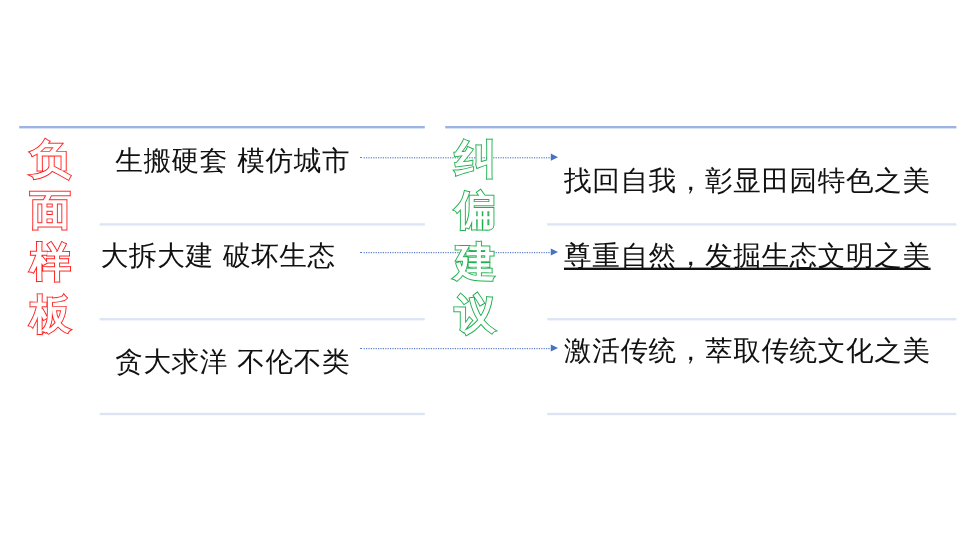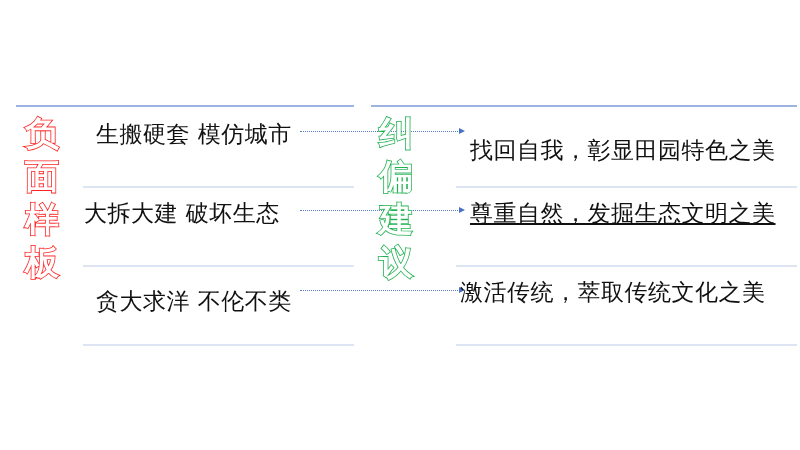--- a/index.html
+++ b/index.html
@@ -51,13 +51,13 @@
   <span>建</span>
   <span>议</span>
 </div>
 
 <div class="item" style="left:96px; top:119px;">生搬硬套 模仿城市</div>
 <div class="item" style="left:84px; top:198px;">大拆大建 破坏生态</div>
 <div class="item" style="left:96px; top:262px;margin-top:24px;">贪大求洋 不伦不类</div>
 
 <div class="item" style="left:470px; top:135px;">找回自我，彰显田园特色之美</div>
 <div class="item" style="left:470px; top:198px;text-decoration:underline;">尊重自然，发掘生态文明之美</div>
-<div class="item" style="left:460px; top:277px;text-align:right;">激活传统，萃取传统文化之美</div>
+<div class="item" style="left:470px; top:277px;text-align:right;">激活传统，萃取传统文化之美</div>
 
 </body></html>

